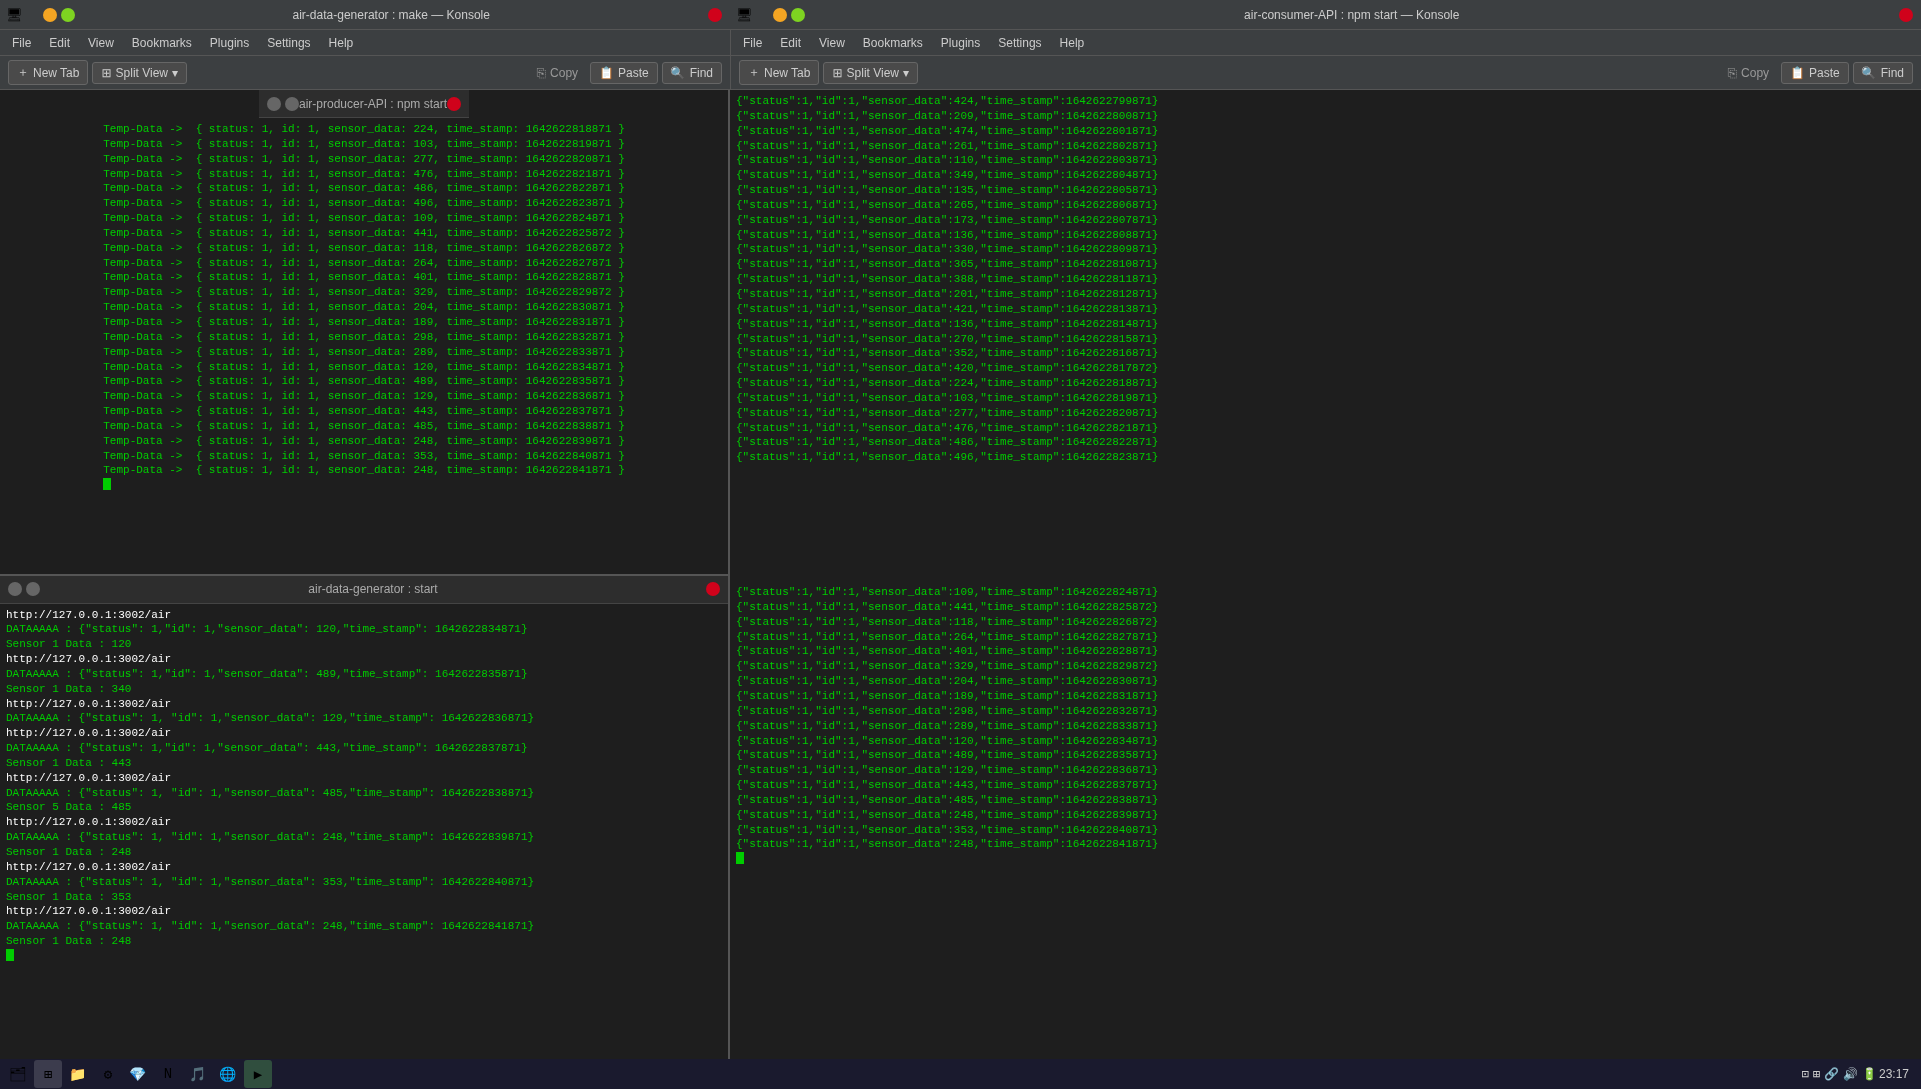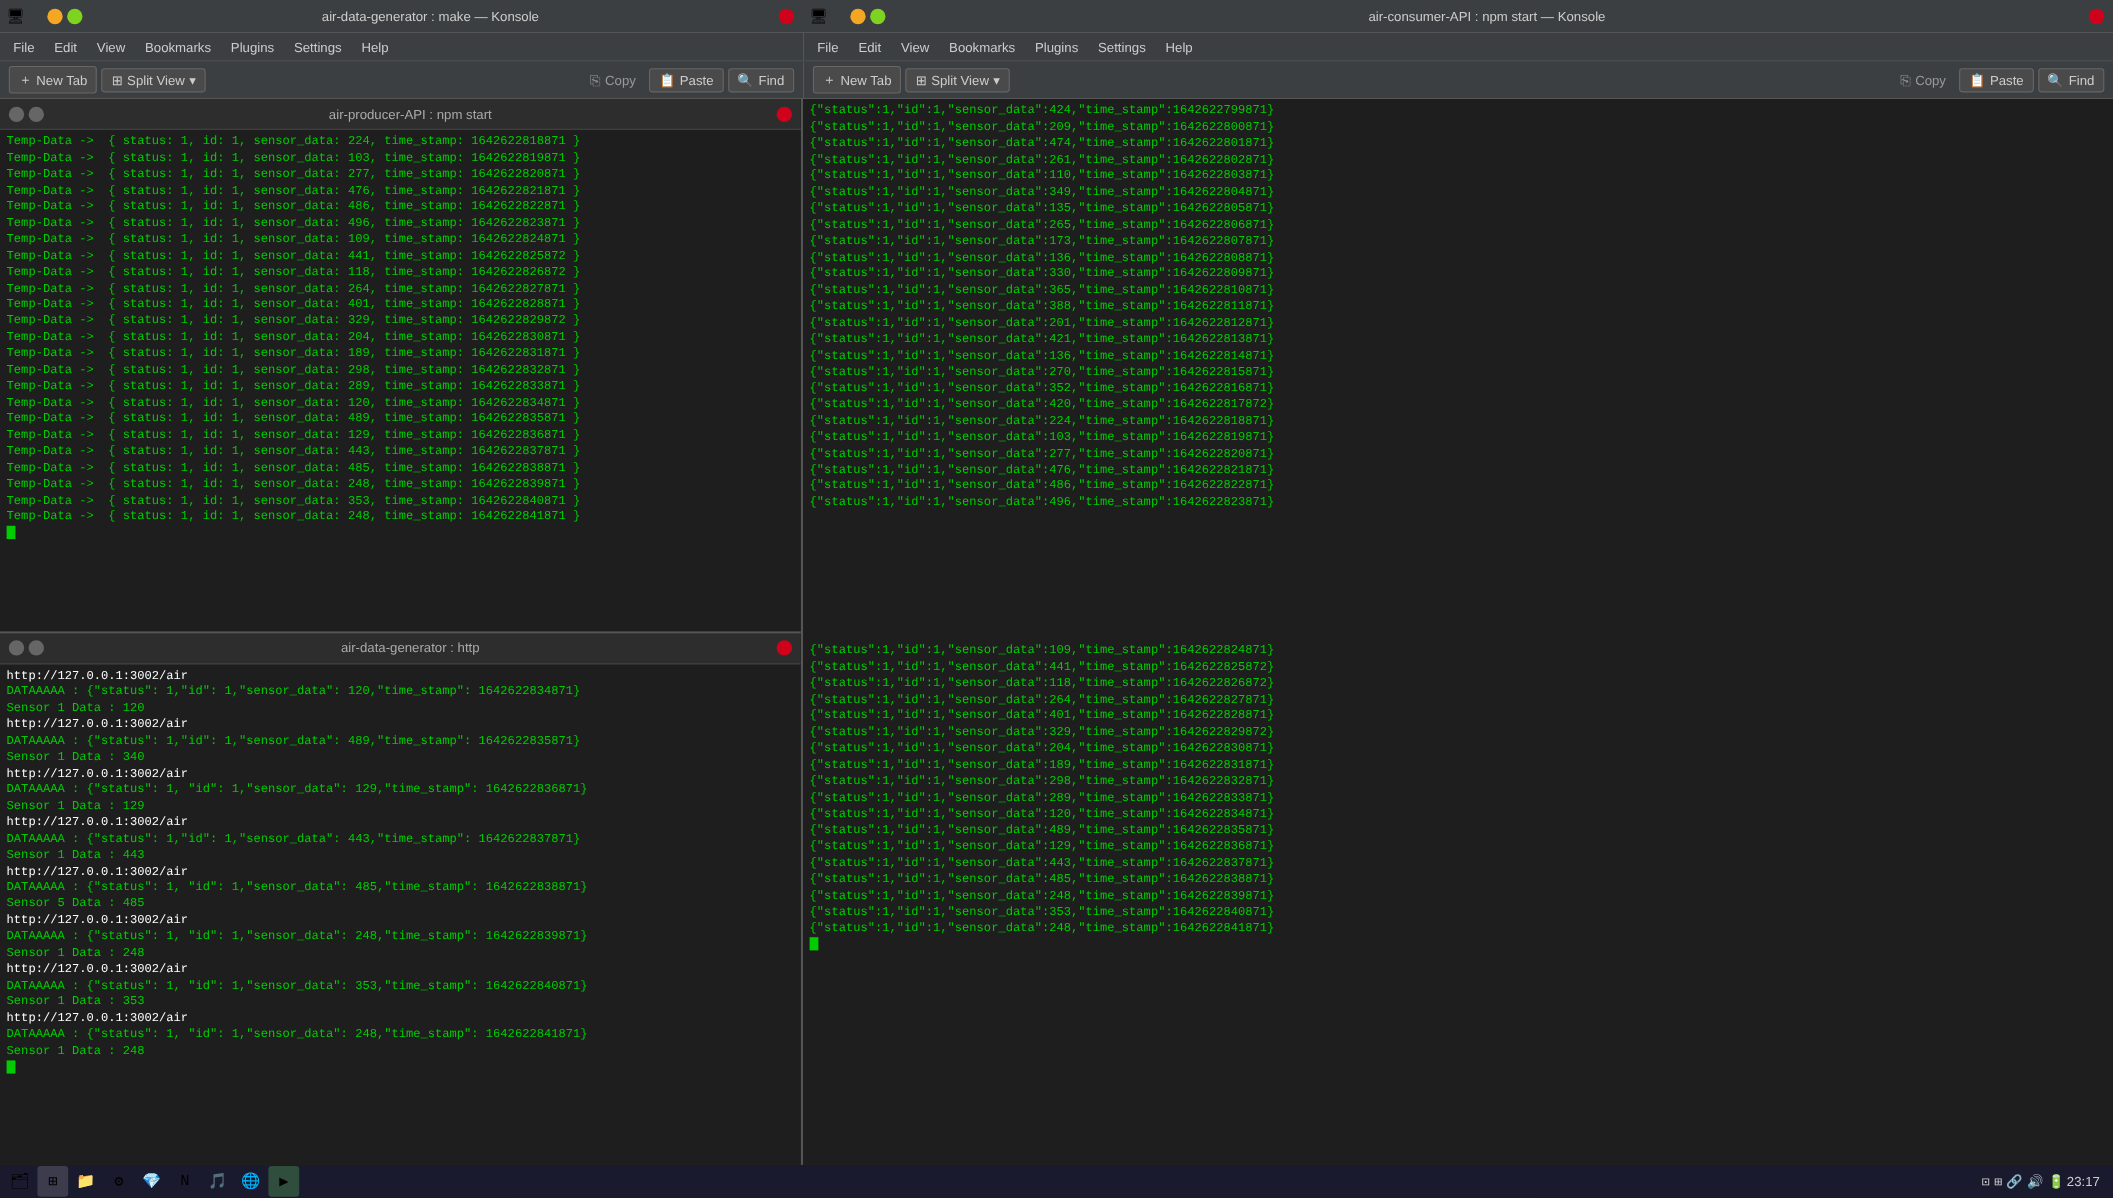--- a/index.html
+++ b/index.html
@@ -152,20 +152,21 @@
 
     .terminal-panel {
       background: #1e1e1e;
       overflow: hidden;
       position: relative;
     }
 
     .terminal-panel-top {
       flex: 1;
       min-height: 0;
+      align-items: center;
     }
 
     .terminal-panel-bottom {
       border-top: 2px solid #555;
       flex: 1;
       min-height: 0;
     }
 
     .panel-titlebar {
       display: flex;
@@ -413,35 +414,34 @@
             <div><span style="display:inline-block;width:8px;height:12px;background:#00cc00;"></span></div>
           </div>
       </div>
 
       <div class="terminal-panel terminal-panel-bottom" style="height:50%; display:flex; flex-direction:column; border-top:2px solid #555;">
         <div class="panel-titlebar">
           <div class="panel-controls">
             <div class="panel-ctrl panel-ctrl-detach"></div>
             <div class="panel-ctrl panel-ctrl-detach"></div>
           </div>
-          <div class="panel-title">air-data-generator : http</div>
+          <div class="panel-title">air-data-generator : start</div>
           <div class="panel-controls">
             <div class="panel-ctrl panel-ctrl-close"></div>
           </div>
         </div>
         <div class="terminal-content" id="bottom-terminal-content">
         <div style="font-size: 11px; line-height: 1.35; font-family: &quot;Courier New&quot;, monospace; white-space: pre; color: rgb(255, 255, 255);">http://127.0.0.1:3002/air</div>
             <div style="font-size: 11px; line-height: 1.35; font-family: &quot;Courier New&quot;, monospace; white-space: pre; color: rgb(0, 204, 0);">DATAAAAA : {"status": 1,"id": 1,"sensor_data": 120,"time_stamp": 1642622834871}</div>
             <div style="font-size: 11px; line-height: 1.35; font-family: &quot;Courier New&quot;, monospace; white-space: pre; color: rgb(0, 204, 0);">Sensor 1 Data : 120</div>
             <div style="font-size: 11px; line-height: 1.35; font-family: &quot;Courier New&quot;, monospace; white-space: pre; color: rgb(255, 255, 255);">http://127.0.0.1:3002/air</div>
             <div style="font-size: 11px; line-height: 1.35; font-family: &quot;Courier New&quot;, monospace; white-space: pre; color: rgb(0, 204, 0);">DATAAAAA : {"status": 1,"id": 1,"sensor_data": 489,"time_stamp": 1642622835871}</div>
             <div style="font-size: 11px; line-height: 1.35; font-family: &quot;Courier New&quot;, monospace; white-space: pre; color: rgb(0, 204, 0);">Sensor 1 Data : 340</div>
             <div style="font-size: 11px; line-height: 1.35; font-family: &quot;Courier New&quot;, monospace; white-space: pre; color: rgb(255, 255, 255);">http://127.0.0.1:3002/air</div>
             <div style="font-size: 11px; line-height: 1.35; font-family: &quot;Courier New&quot;, monospace; white-space: pre; color: rgb(0, 204, 0);">DATAAAAA : {"status": 1, "id": 1,"sensor_data": 129,"time_stamp": 1642622836871}</div>
-            <div style="font-size: 11px; line-height: 1.35; font-family: &quot;Courier New&quot;, monospace; white-space: pre; color: rgb(0, 204, 0);">Sensor 1 Data : 129</div>
             <div style="font-size: 11px; line-height: 1.35; font-family: &quot;Courier New&quot;, monospace; white-space: pre; color: rgb(255, 255, 255);">http://127.0.0.1:3002/air</div>
             <div style="font-size: 11px; line-height: 1.35; font-family: &quot;Courier New&quot;, monospace; white-space: pre; color: rgb(0, 204, 0);">DATAAAAA : {"status": 1,"id": 1,"sensor_data": 443,"time_stamp": 1642622837871}</div>
             <div style="font-size: 11px; line-height: 1.35; font-family: &quot;Courier New&quot;, monospace; white-space: pre; color: rgb(0, 204, 0);">Sensor 1 Data : 443</div>
             <div style="font-size: 11px; line-height: 1.35; font-family: &quot;Courier New&quot;, monospace; white-space: pre; color: rgb(255, 255, 255);">http://127.0.0.1:3002/air</div>
             <div style="font-size: 11px; line-height: 1.35; font-family: &quot;Courier New&quot;, monospace; white-space: pre; color: rgb(0, 204, 0);">DATAAAAA : {"status": 1, "id": 1,"sensor_data": 485,"time_stamp": 1642622838871}</div>
             <div style="font-size: 11px; line-height: 1.35; font-family: &quot;Courier New&quot;, monospace; white-space: pre; color: rgb(0, 204, 0);">Sensor 5 Data : 485</div>
             <div style="font-size: 11px; line-height: 1.35; font-family: &quot;Courier New&quot;, monospace; white-space: pre; color: rgb(255, 255, 255);">http://127.0.0.1:3002/air</div>
             <div style="font-size: 11px; line-height: 1.35; font-family: &quot;Courier New&quot;, monospace; white-space: pre; color: rgb(0, 204, 0);">DATAAAAA : {"status": 1, "id": 1,"sensor_data": 248,"time_stamp": 1642622839871}</div>
             <div style="font-size: 11px; line-height: 1.35; font-family: &quot;Courier New&quot;, monospace; white-space: pre; color: rgb(0, 204, 0);">Sensor 1 Data : 248</div>
             <div style="font-size: 11px; line-height: 1.35; font-family: &quot;Courier New&quot;, monospace; white-space: pre; color: rgb(255, 255, 255);">http://127.0.0.1:3002/air</div>

